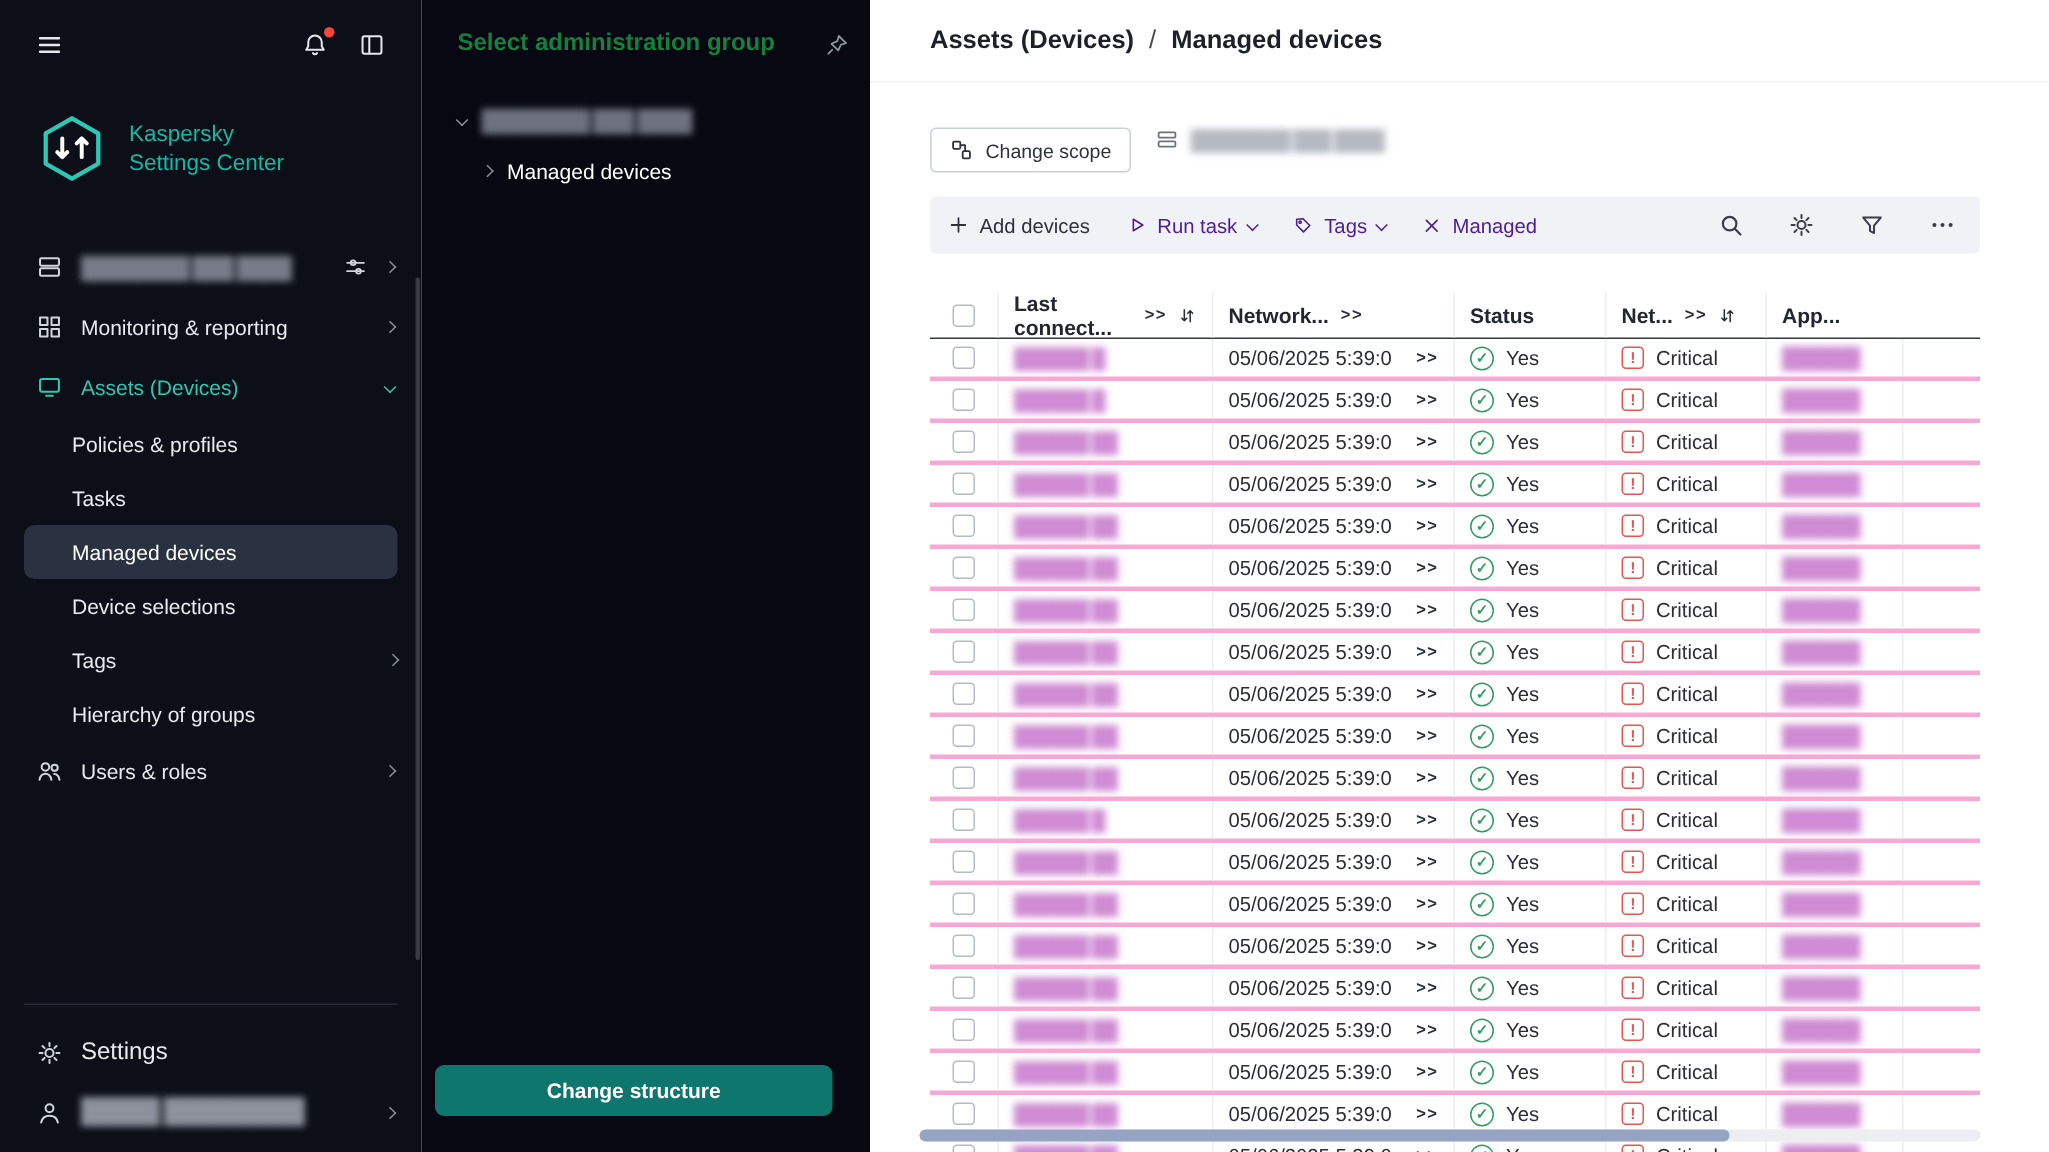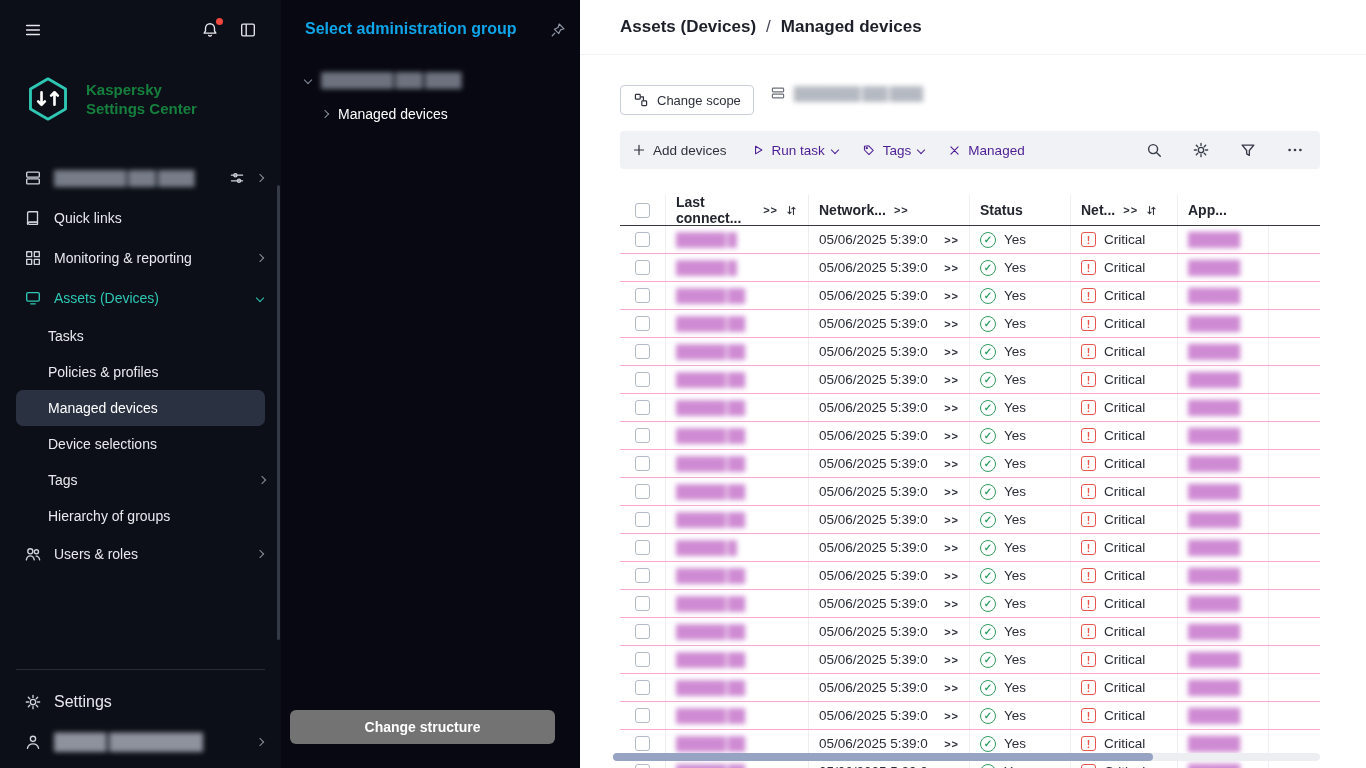--- a/index.html
+++ b/index.html
@@ -9,21 +9,21 @@
   .app{display:flex;width:1366px;height:768px}
 
   
   .sidebar{position:relative;width:281px;min-width:281px;background:#0c0f17;color:#e9ebf0;display:flex;flex-direction:column}
   .sb-top{height:60px;display:flex;align-items:center;justify-content:space-between;padding:0 22px}
   .sb-top-right{display:flex;align-items:center;gap:16px}
   .iconbtn{background:none;border:none;color:#e6e8ee;cursor:pointer;position:relative;padding:2px}
   .dot{position:absolute;top:-1px;right:-2px;width:7px;height:7px;border-radius:50%;background:#f0483f}
   .brand{display:flex;align-items:center;gap:14px;padding:14px 24px 0}
   .logo{color:#2ec7b4}
-  .brand-text{font-size:15px;font-weight:700;line-height:19px;color:#15803d}
+  .brand-text{font-size:15px;font-weight:400;line-height:19px;color:#14b8a6}
   .nav{margin-top:34px;flex:1;font-size:14px}
   .nav-item{height:40px;display:flex;align-items:center;gap:12px;padding:0 18px 0 24px;color:#e7e9ee;cursor:pointer}
   .nav-item .ic{color:#cfd4dd;display:flex}
   .nav-item .spacer{margin-left:auto}
   .nav-item.active{color:#2ec7b4}
   .nav-item.active .ic{color:#2ec7b4}
   .nav-sub{height:36px;display:flex;align-items:center;margin:0 16px;padding-left:32px;border-radius:7px;color:#e8eaef;cursor:pointer}
   .nav-sub.selected{background:#2a3140;color:#fff}
   .nav-sub .spacer{margin-left:auto}
   .chev{display:inline-block;width:7px;height:7px;border-right:1.6px solid currentColor;border-top:1.6px solid currentColor;transform:rotate(45deg)}
@@ -38,26 +38,26 @@
   .redact{filter:blur(2.5px);opacity:.8;letter-spacing:-1px;white-space:nowrap}
   .r-gray{color:#9298a5}
   .r-dgray{color:#878d9a}
   .r-light{color:#aeb3bf}
   .r-chip{color:#a3a8b2}
   .r-pink{color:#c36ec8}
 
   
   .gpanel{position:relative;width:299px;min-width:299px;background:#070811;color:#e9ebf0}
   .gp-head{display:flex;align-items:flex-start;justify-content:space-between;padding:20px 14px 0 24px}
-  .gp-title{font-size:16px;font-weight:700;color:#0ea5e9}
+  .gp-title{font-size:16px;font-weight:700;color:#15803d}
   .gp-pin{color:#9096a4;background:none;border:none;cursor:pointer;margin-top:2px}
   .tree{margin-top:26px;font-size:14px}
   .tree-root{height:32px;display:flex;align-items:center;gap:10px;padding:0 24px;cursor:pointer}
   .tree-child{height:36px;display:flex;align-items:center;gap:10px;padding-left:41px;color:#fff;cursor:pointer}
-  .btn-structure{position:absolute;left:9px;right:25px;bottom:24px;height:34px;border:none;border-radius:6px;background:#737373;color:#fff;font-size:14px;font-weight:700;font-family:inherit;cursor:pointer}
+  .btn-structure{position:absolute;left:9px;right:25px;bottom:24px;height:34px;border:none;border-radius:6px;background:#0f766e;color:#fff;font-size:14px;font-weight:700;font-family:inherit;cursor:pointer}
 
   
   .main{flex:1;position:relative;background:#fff;overflow:hidden}
   .bc{height:55px;display:flex;align-items:center;gap:10px;padding-left:40px;font-size:17px;font-weight:700;color:#1e2029;border-bottom:1px solid #f1f2f5}
   .bc-sep{color:#464a56;font-weight:400}
   .bc a{cursor:pointer}
   .scope-row{display:flex;align-items:flex-start;gap:16px;margin:30px 46px 0 40px;height:30px}
   .btn-scope{display:flex;align-items:center;gap:8px;height:30px;padding:0 12px;border:1px solid #c9ced9;border-radius:4px;background:#fff;font-size:13px;color:#2e313c;font-family:inherit;cursor:pointer}
   .chip{display:flex;align-items:center;gap:8px;color:#6c717d;font-size:13px}
   .toolbar{display:flex;align-items:center;gap:24px;margin:16px 46px 0 40px;height:38px;background:#f0f2f5;border-radius:4px;padding:0 14px 0 12px;font-size:13.5px}
@@ -66,21 +66,21 @@
   .tb-icons{margin-left:auto;display:flex;align-items:center;gap:25px;color:#383d49}
   .tb-icons .iconbtn{color:#383d49}
 
   
   .table{margin:26px 46px 0 40px}
   .thead,.trow{display:grid;grid-template-columns:46px 143px 161px 101px 107px 91px minmax(0,1fr)}
   .thead{height:31px;border-bottom:1px solid #35383f;font-size:14px;font-weight:700;color:#24262f}
   .tc{display:flex;align-items:center;padding:0 10px;border-right:1px solid #eceef2;min-width:0;overflow:hidden}
   .tc:first-child{justify-content:center;padding:0}
   .tc:last-child{border-right:none}
-  .trow{height:28px;border-bottom:1px solid #f9a8d4;font-size:13.5px;color:#2b2d37}
+  .trow{height:28px;border-bottom:3px solid #f9a8d4;font-size:13.5px;color:#2b2d37}
   .cb{width:15px;height:15px;border:1.5px solid #b4bbc6;border-radius:3px;background:#fff;cursor:pointer}
   .sort-ic{color:#2c2f3a;margin-left:7px;cursor:pointer;flex:none}
   .expand{margin-left:auto;font-size:11px;font-weight:700;letter-spacing:1px;color:#2c2f3a;cursor:pointer;flex:none}
   .expand.hd{margin-left:8px}
   .name-cell{font-size:13px}
   .ok-ic{width:16px;height:16px;border:1.5px solid #2f9e5f;border-radius:50%;color:#2f9e5f;font-size:10px;font-weight:700;display:flex;align-items:center;justify-content:center;flex:none;margin-right:8px}
   .crit-ic{width:15px;height:15px;border:1.5px solid #e8544e;border-radius:3px;color:#e8544e;font-size:10.5px;font-weight:700;display:flex;align-items:center;justify-content:center;flex:none;margin-right:8px}
   .hscroll-track{position:absolute;left:33px;right:46px;bottom:7px;height:8px;border-radius:4px;background:#eceef2}
   .hscroll-thumb{position:absolute;left:0;top:0;width:540px;height:8px;border-radius:4px;background:#96a3c2;cursor:grab}
 </style>
@@ -142,29 +142,20 @@
         <span class="ic">
           <svg width="16" height="16" viewBox="0 0 20 20" fill="none" stroke="currentColor" stroke-width="1.5" stroke-linecap="round">
               <path d="M3 6.5h14M3 13.5h14"></path>
               <circle cx="8" cy="6.5" r="2"></circle>
               <circle cx="12.5" cy="13.5" r="2"></circle>
             </svg>
         </span>
         <span class="chev sm gray"></span>
       </div>
 
-      <div class="nav-item">
-        <span class="ic">
-          <svg width="18" height="18" viewBox="0 0 20 20" fill="none" stroke="currentColor" stroke-width="1.5" stroke-linecap="round" stroke-linejoin="round">
-              <path d="M4 4.5A1.5 1.5 0 0 1 5.5 3H15v11.5H6.2A2.2 2.2 0 0 0 4 16.7z"></path>
-              <path d="M4 16.7A2.2 2.2 0 0 1 6.2 14.5H15V17H6a2 2 0 0 1-2-2z"></path>
-            </svg>
-        </span>
-        <span>Quick links</span>
-      </div>
 
       <div class="nav-item">
         <span class="ic">
           <svg width="18" height="18" viewBox="0 0 20 20" fill="none" stroke="currentColor" stroke-width="1.5" stroke-linejoin="round">
               <rect x="3" y="3" width="5.5" height="5.5"></rect>
               <rect x="11.5" y="3" width="5.5" height="5.5"></rect>
               <rect x="3" y="11.5" width="5.5" height="5.5"></rect>
               <rect x="11.5" y="11.5" width="5.5" height="5.5"></rect>
             </svg>
         </span>
@@ -179,24 +170,24 @@
               <rect x="3" y="4" width="14" height="9.5" rx="1.5"></rect>
               <path d="M7.5 16.5h5"></path>
             </svg>
         </span>
         <span>Assets (Devices)</span>
         <span class="spacer"></span>
         <span class="chev sm down"></span>
       </div>
 
       <div class="nav-sub">
-          <span>Tasks</span>
+          <span>Policies &amp; profiles</span>
         </div>
       <div class="nav-sub">
-          <span>Policies &amp; profiles</span>
+          <span>Tasks</span>
         </div>
       <div class="nav-sub selected">
           <span>Managed devices</span>
         </div>
       <div class="nav-sub">
           <span>Device selections</span>
         </div>
       <div class="nav-sub">
         <span>Tags</span>
         <span class="spacer"></span>

